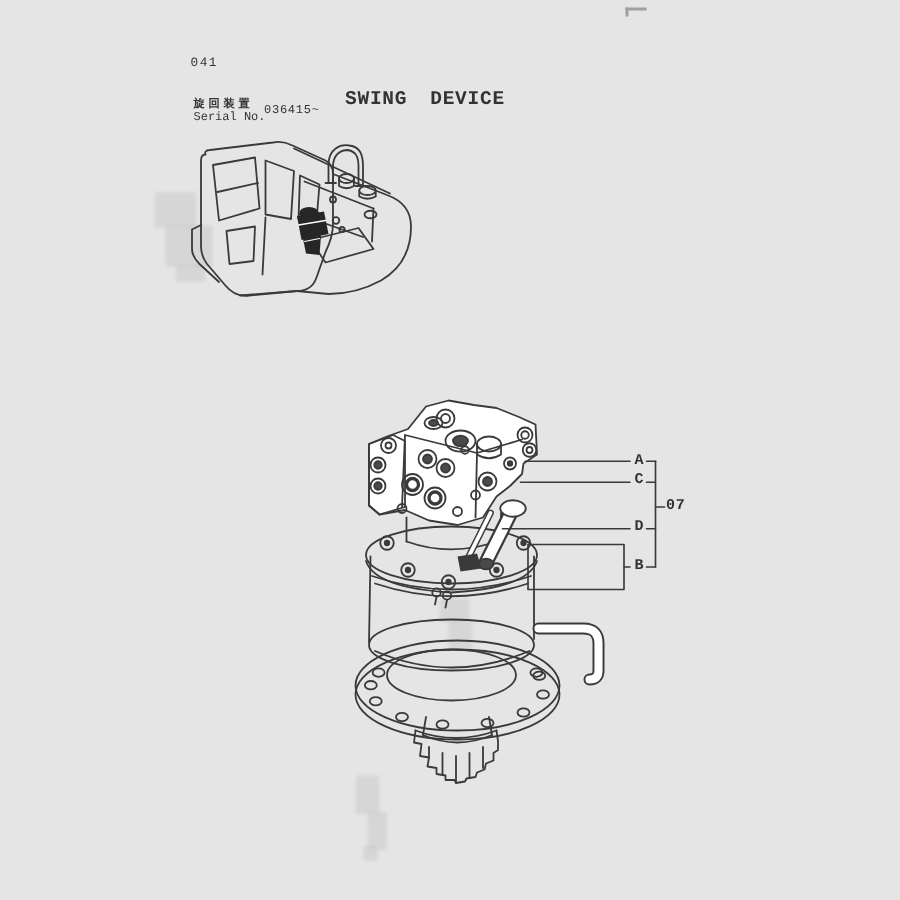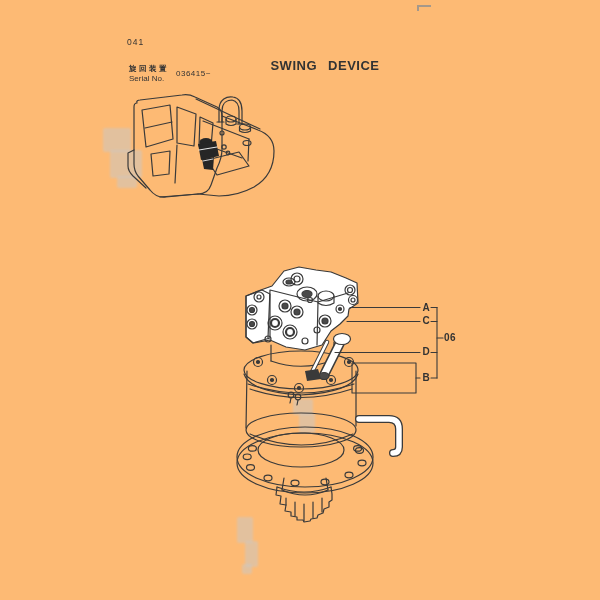--- a/index.html
+++ b/index.html
@@ -1,24 +1,24 @@
 <!DOCTYPE html>
 <html><head>
 <meta charset="utf-8">
 <style>
   html,body{margin:0;padding:0;background:#fff;}
   .page{
-    position:relative;width:600px;height:600px;background:#fdba74;overflow:hidden;
-    font-family:Liberation Sans, sans-serif;color:#2f2f2f;
+    position:relative;width:600px;height:600px;background:#e5e5e5;overflow:hidden;
+    font-family:Liberation Mono, monospace;color:#2f2f2f;
   }
   .abs{position:absolute;}
   .txt{white-space:nowrap;color:#333;}
   .page-number{left:127px;top:37px;font-size:8.5px;letter-spacing:1px;}
   .title-jp{left:240px;top:40px;width:170px;text-align:center;font-size:14px;font-weight:bold;letter-spacing:4px;}
-  .title-en{left:230px;top:58px;width:190px;text-align:center;font-size:13px;font-weight:bold;letter-spacing:.5px;word-spacing:7px;}
+  .title-en{left:230px;top:58px;width:190px;font-size:13px;font-weight:bold;letter-spacing:.5px;word-spacing:7px;}
   .serial-jp{left:129px;top:64px;font-size:7.5px;font-weight:bold;letter-spacing:2.5px;}
   .serial-en{left:129px;top:74px;font-size:8px;}
   .serial-val{left:176px;top:69px;font-size:8px;letter-spacing:.5px;}
   .callout{font-size:10px;font-weight:bold;color:#333;width:12px;text-align:center;line-height:10px;}
   .callout-a{left:420px;top:303px;}
   .callout-c{left:420px;top:316px;}
   .callout-d{left:420px;top:347px;}
   .callout-b{left:420px;top:373px;}
   .callout-group{left:444px;top:333px;width:18px;text-align:left;letter-spacing:.5px;}
   .wm{position:absolute;background:#c9c9c9;opacity:.5;filter:blur(1.2px);border-radius:2px;}
@@ -33,21 +33,21 @@
   <span class="abs txt page-number">041</span>
   <div class="abs txt title-en">SWING DEVICE</div>
   <span class="abs txt serial-jp">旋回装置</span>
   <span class="abs txt serial-en">Serial No.</span>
   <span class="abs txt serial-val">036415~</span>
 
   <span class="abs callout callout-a">A</span>
   <span class="abs callout callout-c">C</span>
   <span class="abs callout callout-d">D</span>
   <span class="abs callout callout-b">B</span>
-  <span class="abs callout callout-group">06</span>
+  <span class="abs callout callout-group">07</span>
 
   <div class="abs corner-mark"></div>
   <div class="wm" style="left:103px;top:128px;width:28px;height:24px;"></div>
   <div class="wm" style="left:110px;top:150px;width:32px;height:28px;"></div>
   <div class="wm" style="left:117px;top:176px;width:20px;height:12px;"></div>
   <div class="wm" style="left:293px;top:399px;width:20px;height:16px;"></div>
   <div class="wm" style="left:299px;top:413px;width:16px;height:20px;"></div>
   <div class="wm" style="left:237px;top:517px;width:16px;height:26px;"></div>
   <div class="wm" style="left:245px;top:541px;width:13px;height:26px;"></div>
   <div class="wm" style="left:242px;top:564px;width:10px;height:10px;"></div>

